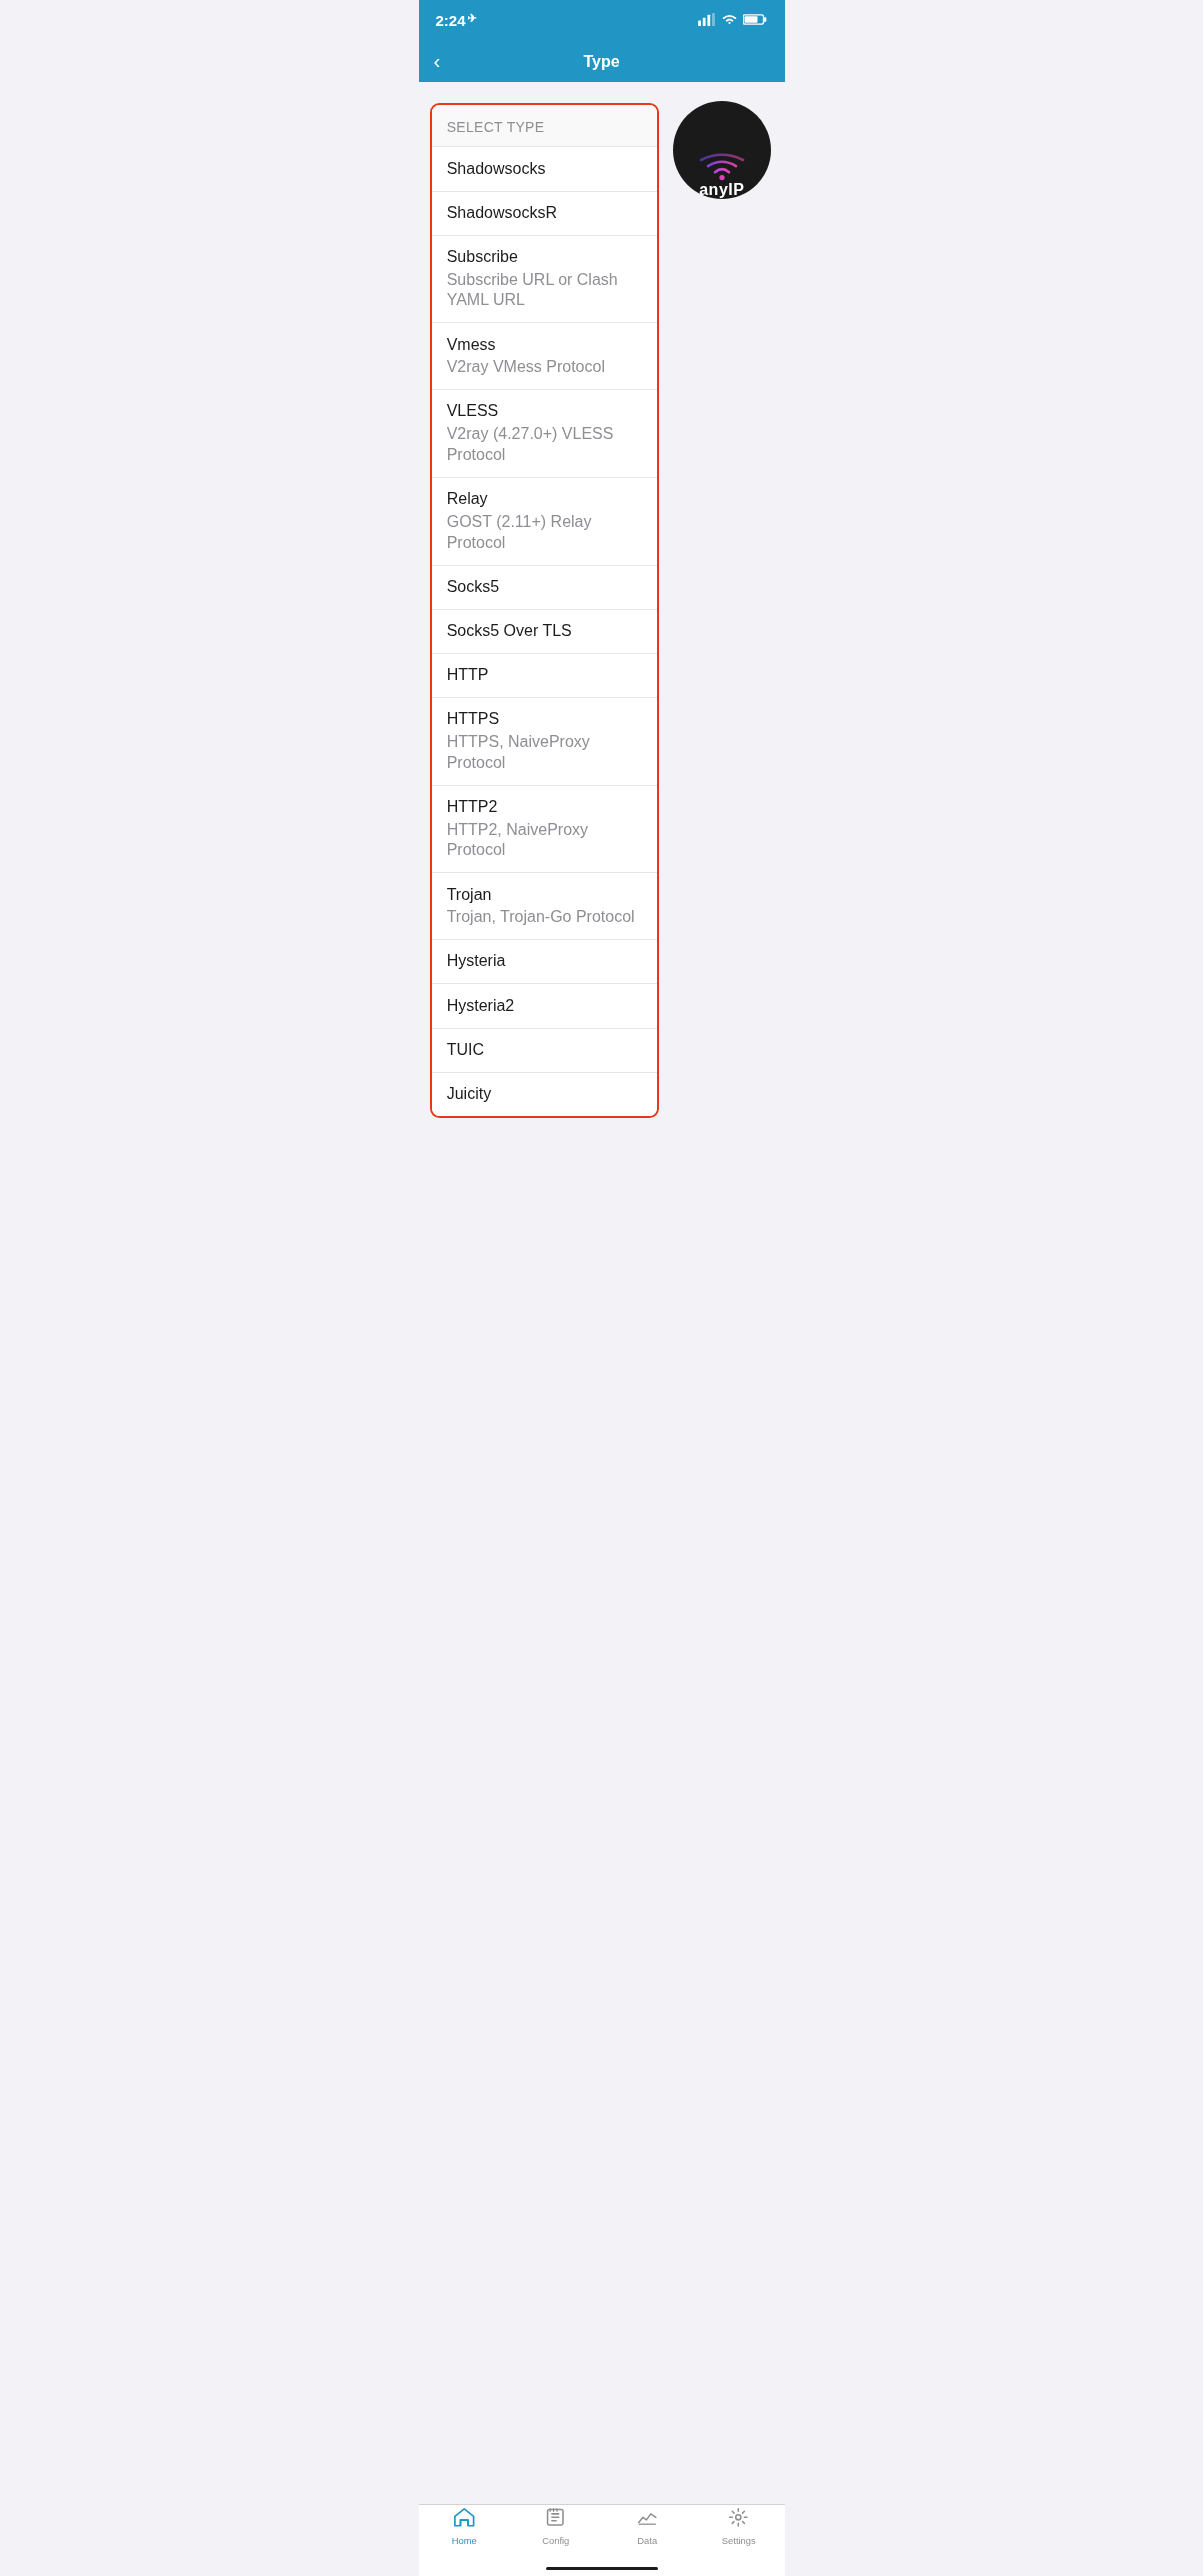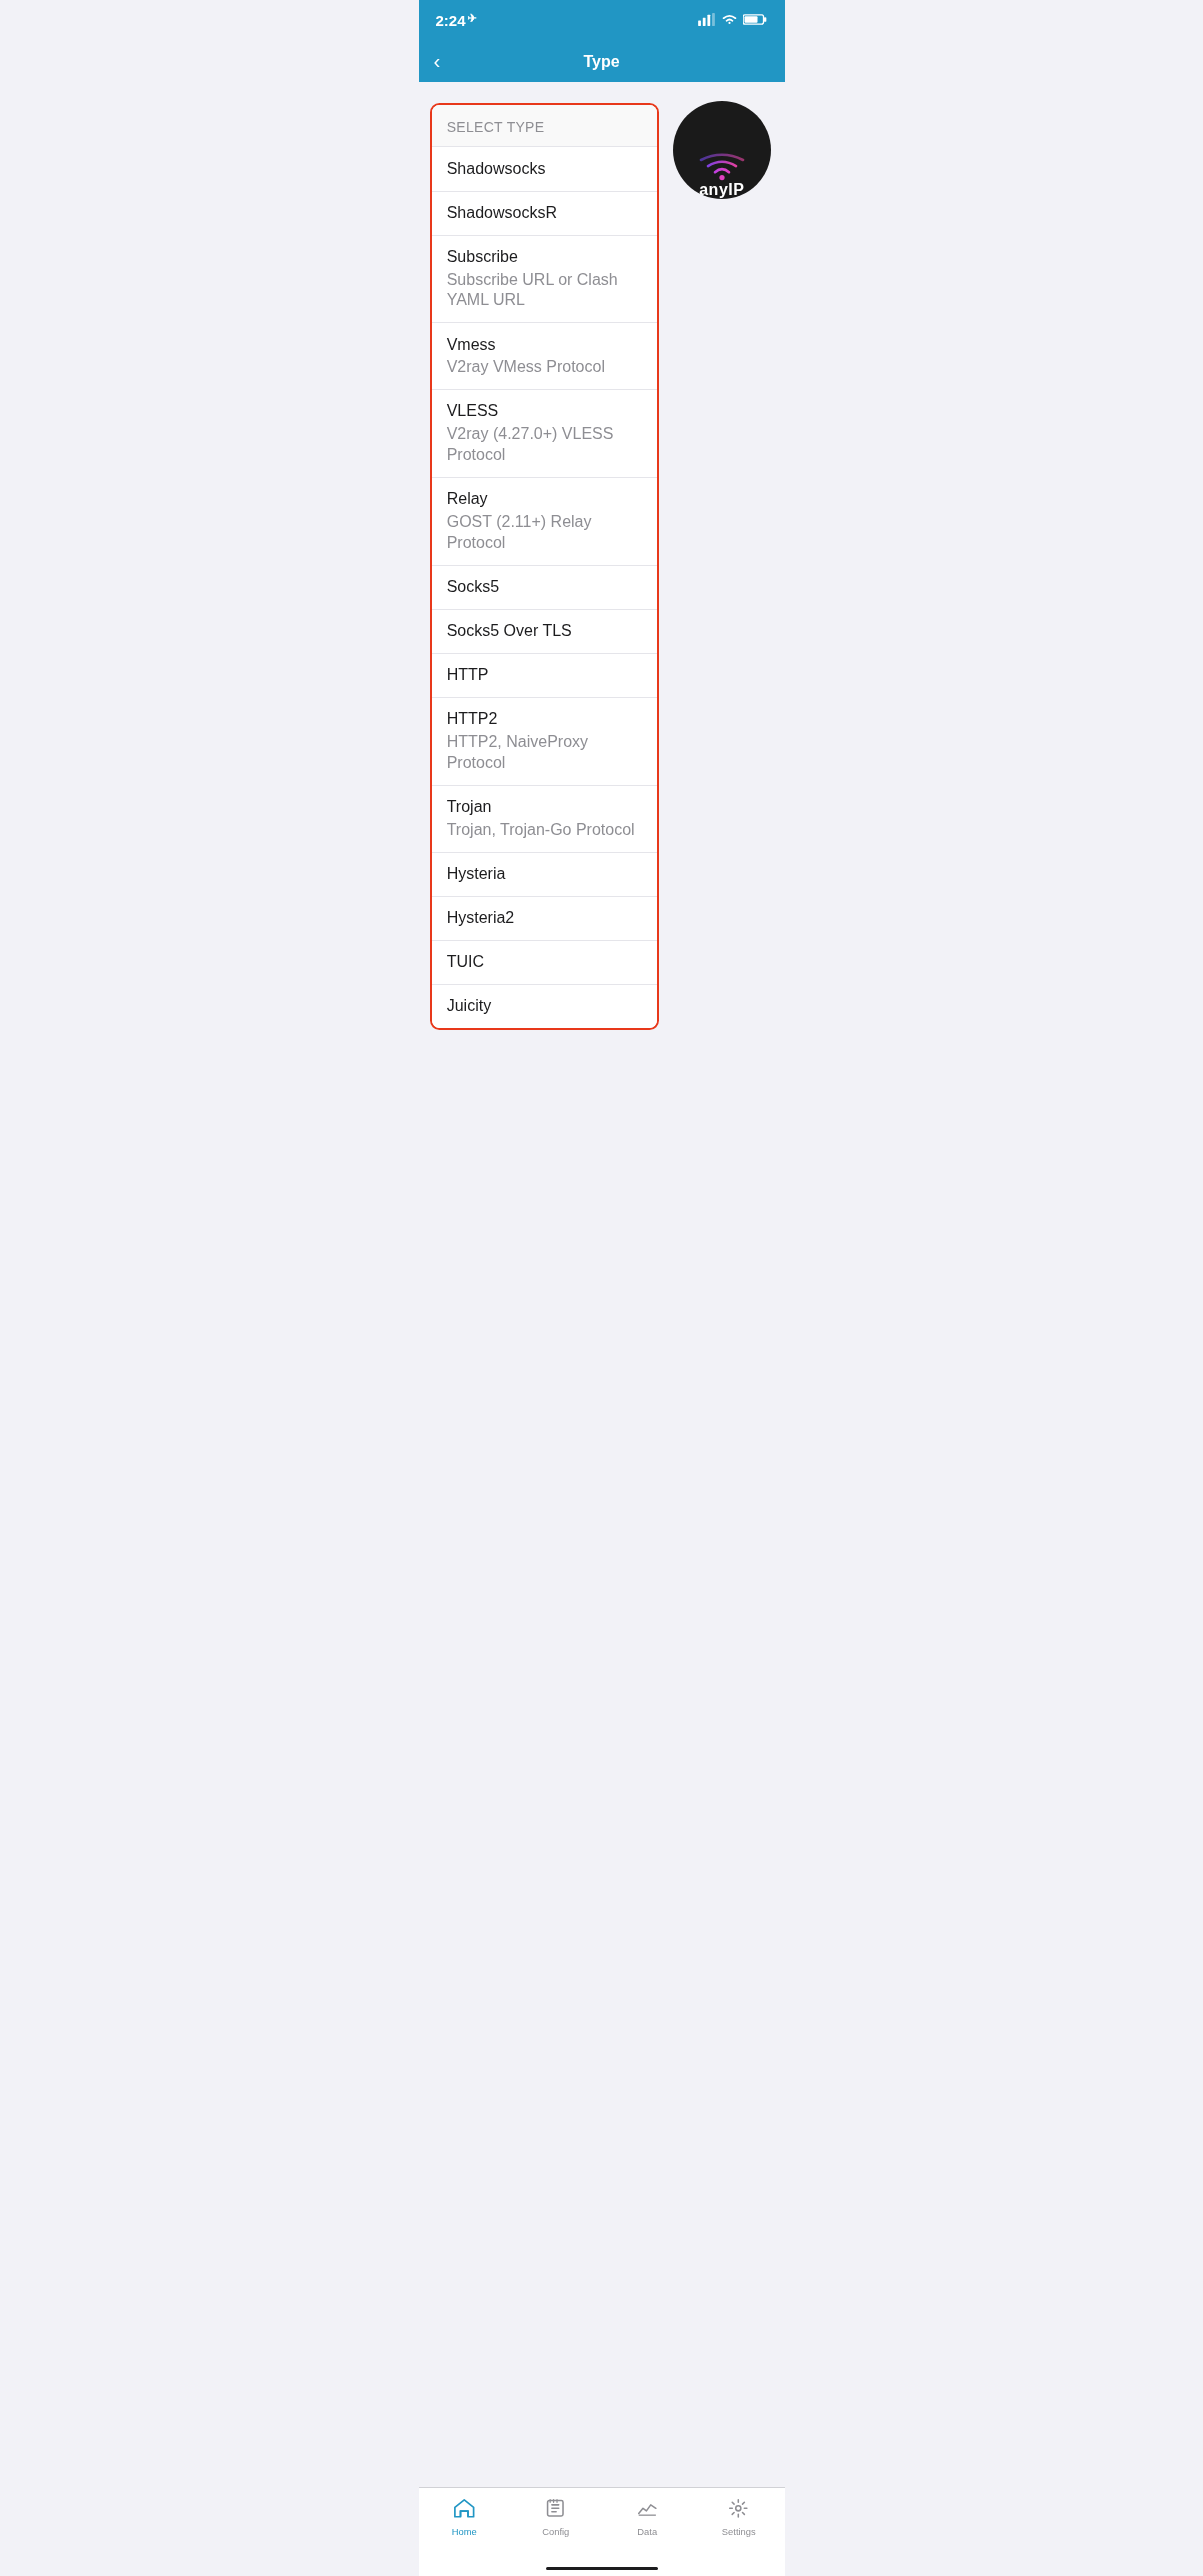--- a/index.html
+++ b/index.html
@@ -154,21 +154,21 @@
     
     .tab-bar {
       position: fixed;
       bottom: 0;
       left: 50%;
       transform: translateX(-50%);
       width: 366px;
       background: white;
       border-top: 0.9px solid #d1d1d6;
       display: flex;
-      height: 89px;
+      height: 72px;
       padding-bottom: 36px;
     }
 
     .tab-item {
       flex: 1;
       display: flex;
       flex-direction: column;
       align-items: center;
       justify-content: center;
       gap: 2.8px;
@@ -284,20 +284,24 @@
           <div class="item-subtitle">GOST (2.11+) Relay Protocol</div>
         </div>
         <div class="list-item">
           <div class="item-title">Socks5</div>
         </div>
         <div class="list-item">
           <div class="item-title">Socks5 Over TLS</div>
         </div>
         <div class="list-item">
           <div class="item-title">HTTP</div>
+        </div>
+        <div class="list-item">
+          <div class="item-title">HTTPS</div>
+          <div class="item-subtitle">HTTPS, NaiveProxy Protocol</div>
         </div>
         <div class="list-item">
           <div class="item-title">HTTP2</div>
           <div class="item-subtitle">HTTP2, NaiveProxy Protocol</div>
         </div>
         <div class="list-item">
           <div class="item-title">Trojan</div>
           <div class="item-subtitle">Trojan, Trojan-Go Protocol</div>
         </div>
         <div class="list-item">

